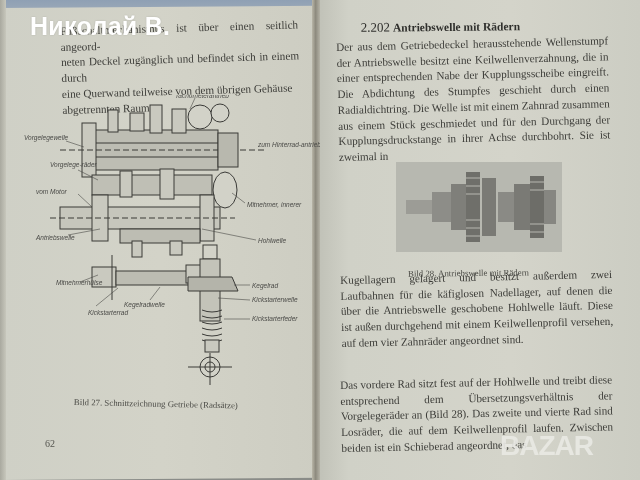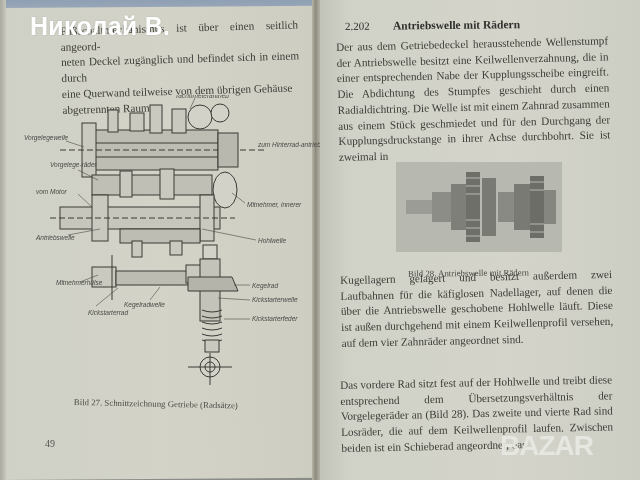--- a/index.html
+++ b/index.html
@@ -9,21 +9,21 @@
   .page-right{position:absolute;left:316px;top:0;width:324px;height:480px;background:linear-gradient(90deg,#bfc0b6 0%,#d0d1c7 10%,#d4d4ca 60%,#cccdc3 100%);}
   .gutter{position:absolute;left:312px;top:0;width:8px;height:480px;background:linear-gradient(90deg,#b9b6a8,#8d8a7e 45%,#b4b2a6);}
   .left-edge{position:absolute;left:0;top:0;width:6px;height:480px;background:linear-gradient(90deg,#a9a99f,#c7c7bc);}
   .txt{position:absolute;color:#3c3c38;font-size:11.2px;line-height:15.7px;text-align:justify;}
   .txt p{margin:0;}
   .lt{left:60px;top:24px;width:238px;transform:rotate(-1.6deg);transform-origin:top left;}
   .rt1{left:336px;top:40px;width:272px;transform:rotate(-1.4deg);transform-origin:top left;}
   .rt2{left:340px;top:273px;width:272px;transform:rotate(-1.3deg);transform-origin:top left;}
   .rt3{left:340px;top:378px;width:272px;transform:rotate(-1.2deg);transform-origin:top left;}
   .heading{position:absolute;left:345px;top:20px;width:260px;transform:rotate(-0.6deg);transform-origin:top left;color:#2f2f2c;font-size:11.5px;}
-  .heading .num{display:inline-block;width:45px;font-size:11px;}
+  .heading .num{display:inline-block;width:45px;font-size:13px;text-align:right;}
   .heading .title{font-weight:bold;}
   .caption{position:absolute;color:#4b4b46;font-size:8.8px;}
   .cap-left{left:74px;top:397px;transform:rotate(1.2deg);transform-origin:top left;}
   .cap-right{left:408px;top:268px;transform:rotate(-0.6deg);}
   .page-num{position:absolute;left:45px;top:438px;font-size:10px;color:#55554f;}
   .watermark{position:absolute;left:30px;top:12px;color:#ffffff;font-family:"Liberation Sans",sans-serif;font-weight:bold;font-size:25px;letter-spacing:0.3px;text-shadow:0 0 2px rgba(0,0,0,0.15);}
   .photo{position:absolute;left:396px;top:162px;width:166px;height:90px;background:#b9bab2;}
   .diagram{position:absolute;left:20px;top:95px;width:300px;height:305px;}
   .label{font-family:"Liberation Sans",sans-serif;font-style:italic;font-size:6.5px;fill:#4a4a47;}
   .bazar{position:absolute;left:500px;top:430px;color:#e9e9e4;font-family:"Liberation Sans",sans-serif;font-weight:bold;font-size:28px;letter-spacing:-1px;opacity:0.92;}
@@ -117,21 +117,21 @@
   <text class="label" x="238" y="148">Hohlwelle</text>
   <text class="label" x="36" y="190">Mitnehmerhülse</text>
   <text class="label" x="104" y="212">Kegelradwelle</text>
   <text class="label" x="68" y="220">Kickstarterrad</text>
   <text class="label" x="232" y="193">Kegelrad</text>
   <text class="label" x="232" y="207">Kickstarterwelle</text>
   <text class="label" x="232" y="226">Kickstarterfeder</text>
 </svg>
 
 <div class="caption cap-left">Bild 27. Schnittzeichnung Getriebe (Radsätze)</div>
-<div class="page-num">49</div>
+<div class="page-num">62</div>
 
 <div class="heading">
   <span class="num">2.202</span>
   <span class="title">Antriebswelle mit Rädern</span>
 </div>
 <div class="txt rt1">Der aus dem Getriebedeckel herausstehende Wellenstumpf der Antriebswelle besitzt eine Keilwellenverzahnung, die in einer entsprechenden Nabe der Kupplungsscheibe eingreift. Die Abdichtung des Stumpfes geschieht durch einen Radialdichtring. Die Welle ist mit einem Zahnrad zusammen aus einem Stück geschmiedet und für den Durchgang der Kupplungsdruckstange in ihrer Achse durchbohrt. Sie ist zweimal in</div>
 
 <div class="photo">
   <svg width="166" height="90" viewBox="0 0 166 90">
     <rect x="0" y="0" width="166" height="90" fill="#b7b8b0"></rect>

